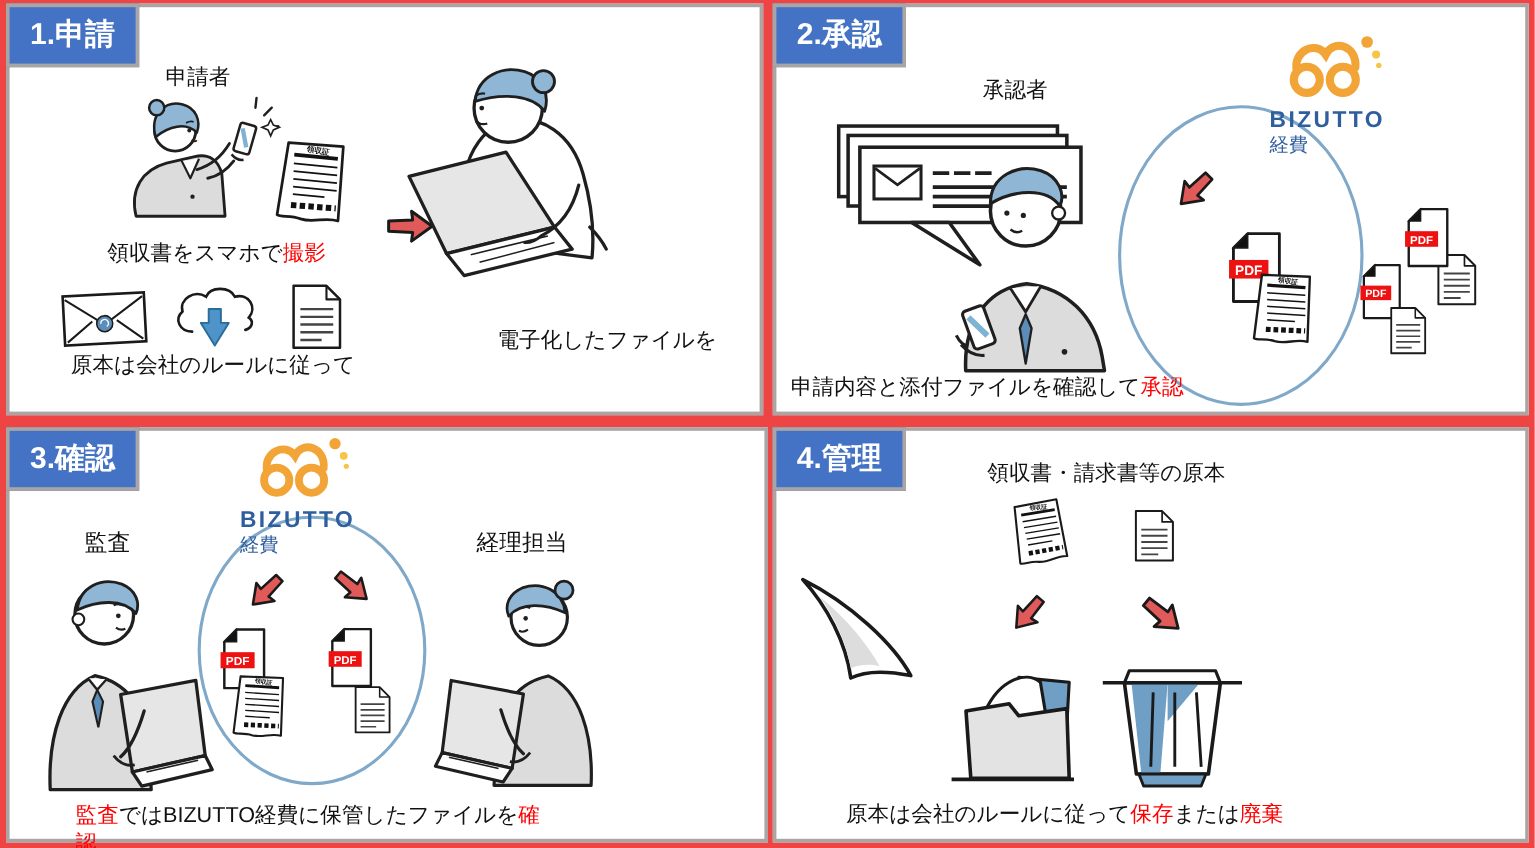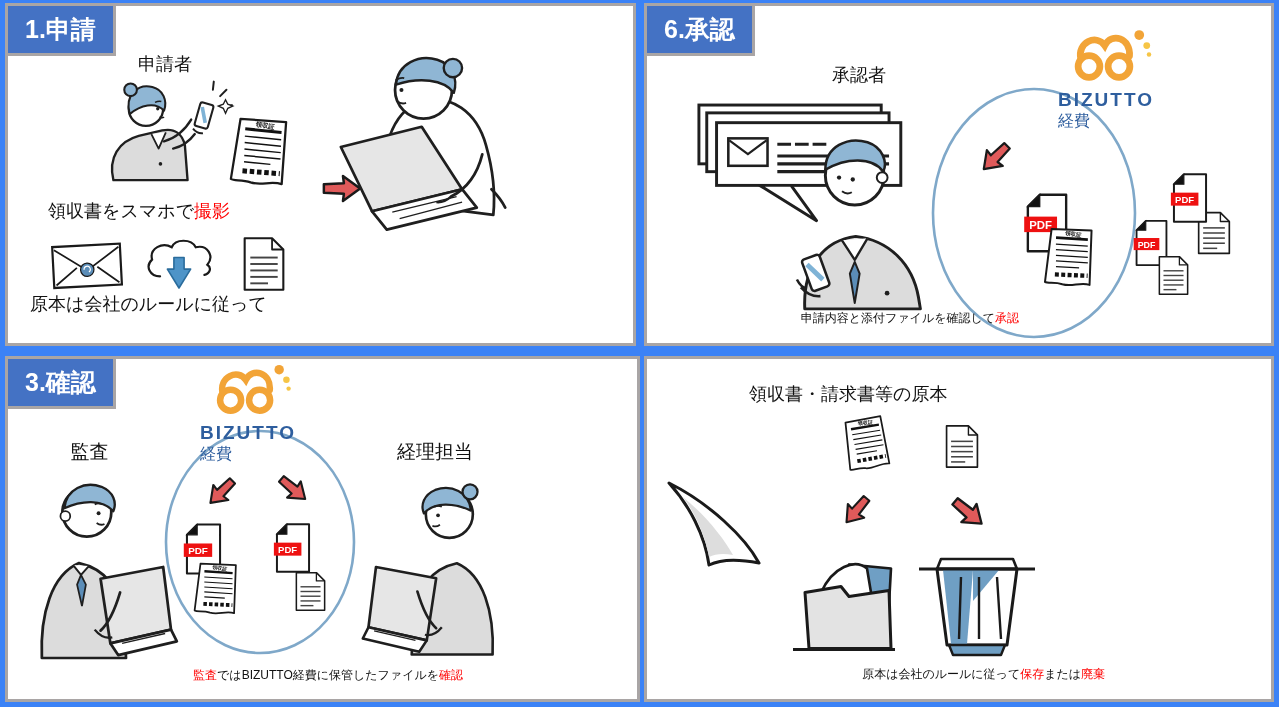--- a/index.html
+++ b/index.html
@@ -1,25 +1,25 @@
 <!DOCTYPE html>
 <html><head>
 <meta charset="utf-8">
 <style>
   html,body{margin:0;padding:0;background:#fff;}
-  .canvas{position:relative;width:1279px;height:707px;background:#3b82f6;overflow:hidden;
+  .canvas{position:relative;width:1279px;height:707px;background:#ef4444;overflow:hidden;
           font-family:"Liberation Sans",sans-serif;color:#111;}
   .panel{position:absolute;background:#fff;border:3px solid #A9A5A5;box-sizing:border-box;}
   .badge{position:absolute;left:-3px;top:-3px;background:#4472C4;border:3px solid #A9A5A5;
          color:#fff;font-weight:bold;font-size:25px;line-height:1.15;padding:9px 17px;z-index:9;}
   .abs{position:absolute;}
   .label{position:absolute;text-align:center;font-size:18px;color:#111;}
   .biglabel{position:absolute;text-align:center;font-size:19px;color:#111;}
-  .cap{position:absolute;text-align:left;font-size:18px;line-height:1.3;color:#111;}
-  .cap2{position:absolute;text-align:right;font-size:12px;line-height:1.3;color:#111;}
+  .cap{position:absolute;text-align:center;font-size:18px;line-height:1.3;color:#111;}
+  .cap2{position:absolute;text-align:left;font-size:18px;line-height:1.3;color:#111;}
   .red{color:#FF0000;}
   .logo{position:absolute;text-align:left;z-index:5;}
   .logo .brand{font-weight:bold;color:#2E5E9E;font-size:19px;letter-spacing:2px;line-height:1.1;}
   .logo .product{font-weight:normal;color:#2E5E9E;font-size:16px;line-height:1.25;}
   svg.abs{overflow:visible;}
 </style>
 </head>
 <body>
 
 <div class="canvas">
@@ -147,26 +147,27 @@
       <path d="M74,31 q5,-3 9,-2 M75,54 q5,4 10,2" fill="none" stroke="#1f1f1f" stroke-width="2"></path>
       <polygon points="14,104 102,82 146,150 48,174" fill="#E6E6E6" stroke="#1f1f1f" stroke-width="3" stroke-linejoin="round"></polygon>
       <polygon points="48,174 146,150 162,170 64,194" fill="#fff" stroke="#1f1f1f" stroke-width="3" stroke-linejoin="round"></polygon>
       <path d="M70,175 L140,158 M78,182 L146,164" stroke="#1f1f1f" stroke-width="1.4"></path>
       <path d="M168,112 C162,136 150,150 134,158" fill="none" stroke="#1f1f1f" stroke-width="3" stroke-linecap="round"></path>
       <path d="M134,158 q-8,7 -16,6" fill="none" stroke="#1f1f1f" stroke-width="2.6"></path>
       <path d="M178,150 C186,158 190,164 193,170" fill="none" stroke="#1f1f1f" stroke-width="3" stroke-linecap="round"></path>
     </svg>
 
     <div class="cap" style="left:388px;top:266px;width:220px">
+      <div>電子化したファイルを</div>
     </div>
   </section>
 
   <section class="panel" style="left:644px;top:3px;width:630px;height:343px">
-    <div class="badge">6.承認</div>
-    <div class="label" style="left:152px;top:57px;width:120px">承認者</div>
+    <div class="badge">2.承認</div>
+    <div class="label" style="left:139px;top:57px;width:120px">承認者</div>
 
     <svg class="abs" style="left:48px;top:95px" width="245" height="208" viewBox="0 0 250 212">
       <g>
         <rect x="4" y="4" width="186" height="60" fill="#fff" stroke="#1f1f1f" stroke-width="3"></rect>
         <rect x="12" y="12" width="186" height="60" fill="#fff" stroke="#1f1f1f" stroke-width="3"></rect>
         <rect x="22" y="22" width="188" height="64" fill="#fff" stroke="#1f1f1f" stroke-width="3"></rect>
         <polygon points="66,86 98,86 124,122" fill="#fff" stroke="#1f1f1f" stroke-width="3" stroke-linejoin="round"></polygon>
         <rect x="34" y="38" width="40" height="28" fill="#fff" stroke="#1f1f1f" stroke-width="2.6"></rect>
         <path d="M35,40 L54,54 L73,40" fill="none" stroke="#1f1f1f" stroke-width="2.2"></path>
         <path d="M84,44 h14 M102,44 h14 M120,44 h14" stroke="#1f1f1f" stroke-width="3.2"></path>
@@ -298,21 +299,22 @@
         <use href="#sym-pdf" width="100%" height="100%"></use>
       </svg>
     <svg class="abs" style="left:286px;top:209px" width="33" height="47">
         <use href="#sym-doc" width="100%" height="100%"></use>
       </svg>
 
     <div class="cap2" style="left:55px;top:309px;width:400px"><span class="red">監査</span><span>ではBIZUTTO経費に保管したファイルを</span><span class="red">確認</span></div>
   </section>
 
   <section class="panel" style="left:644px;top:356px;width:630px;height:346px">
-    <div class="cap" style="left:102px;top:24px;width:310px">領収書・請求書等の原本</div>
+    <div class="badge">4.管理</div>
+    <div class="cap" style="left:120px;top:24px;width:310px">領収書・請求書等の原本</div>
 
     <svg class="abs" style="left:193px;top:57px;transform:rotate(-5deg)" width="52" height="62">
         <use href="#sym-receipt" width="100%" height="100%"></use>
       </svg>
     <svg class="abs" style="left:297px;top:61px" width="36" height="53">
         <use href="#sym-doc" width="100%" height="100%"></use>
       </svg>
 
     <div class="abs" style="left:190px;top:134px;transform:rotate(130deg)">
       <svg width="36" height="28">

